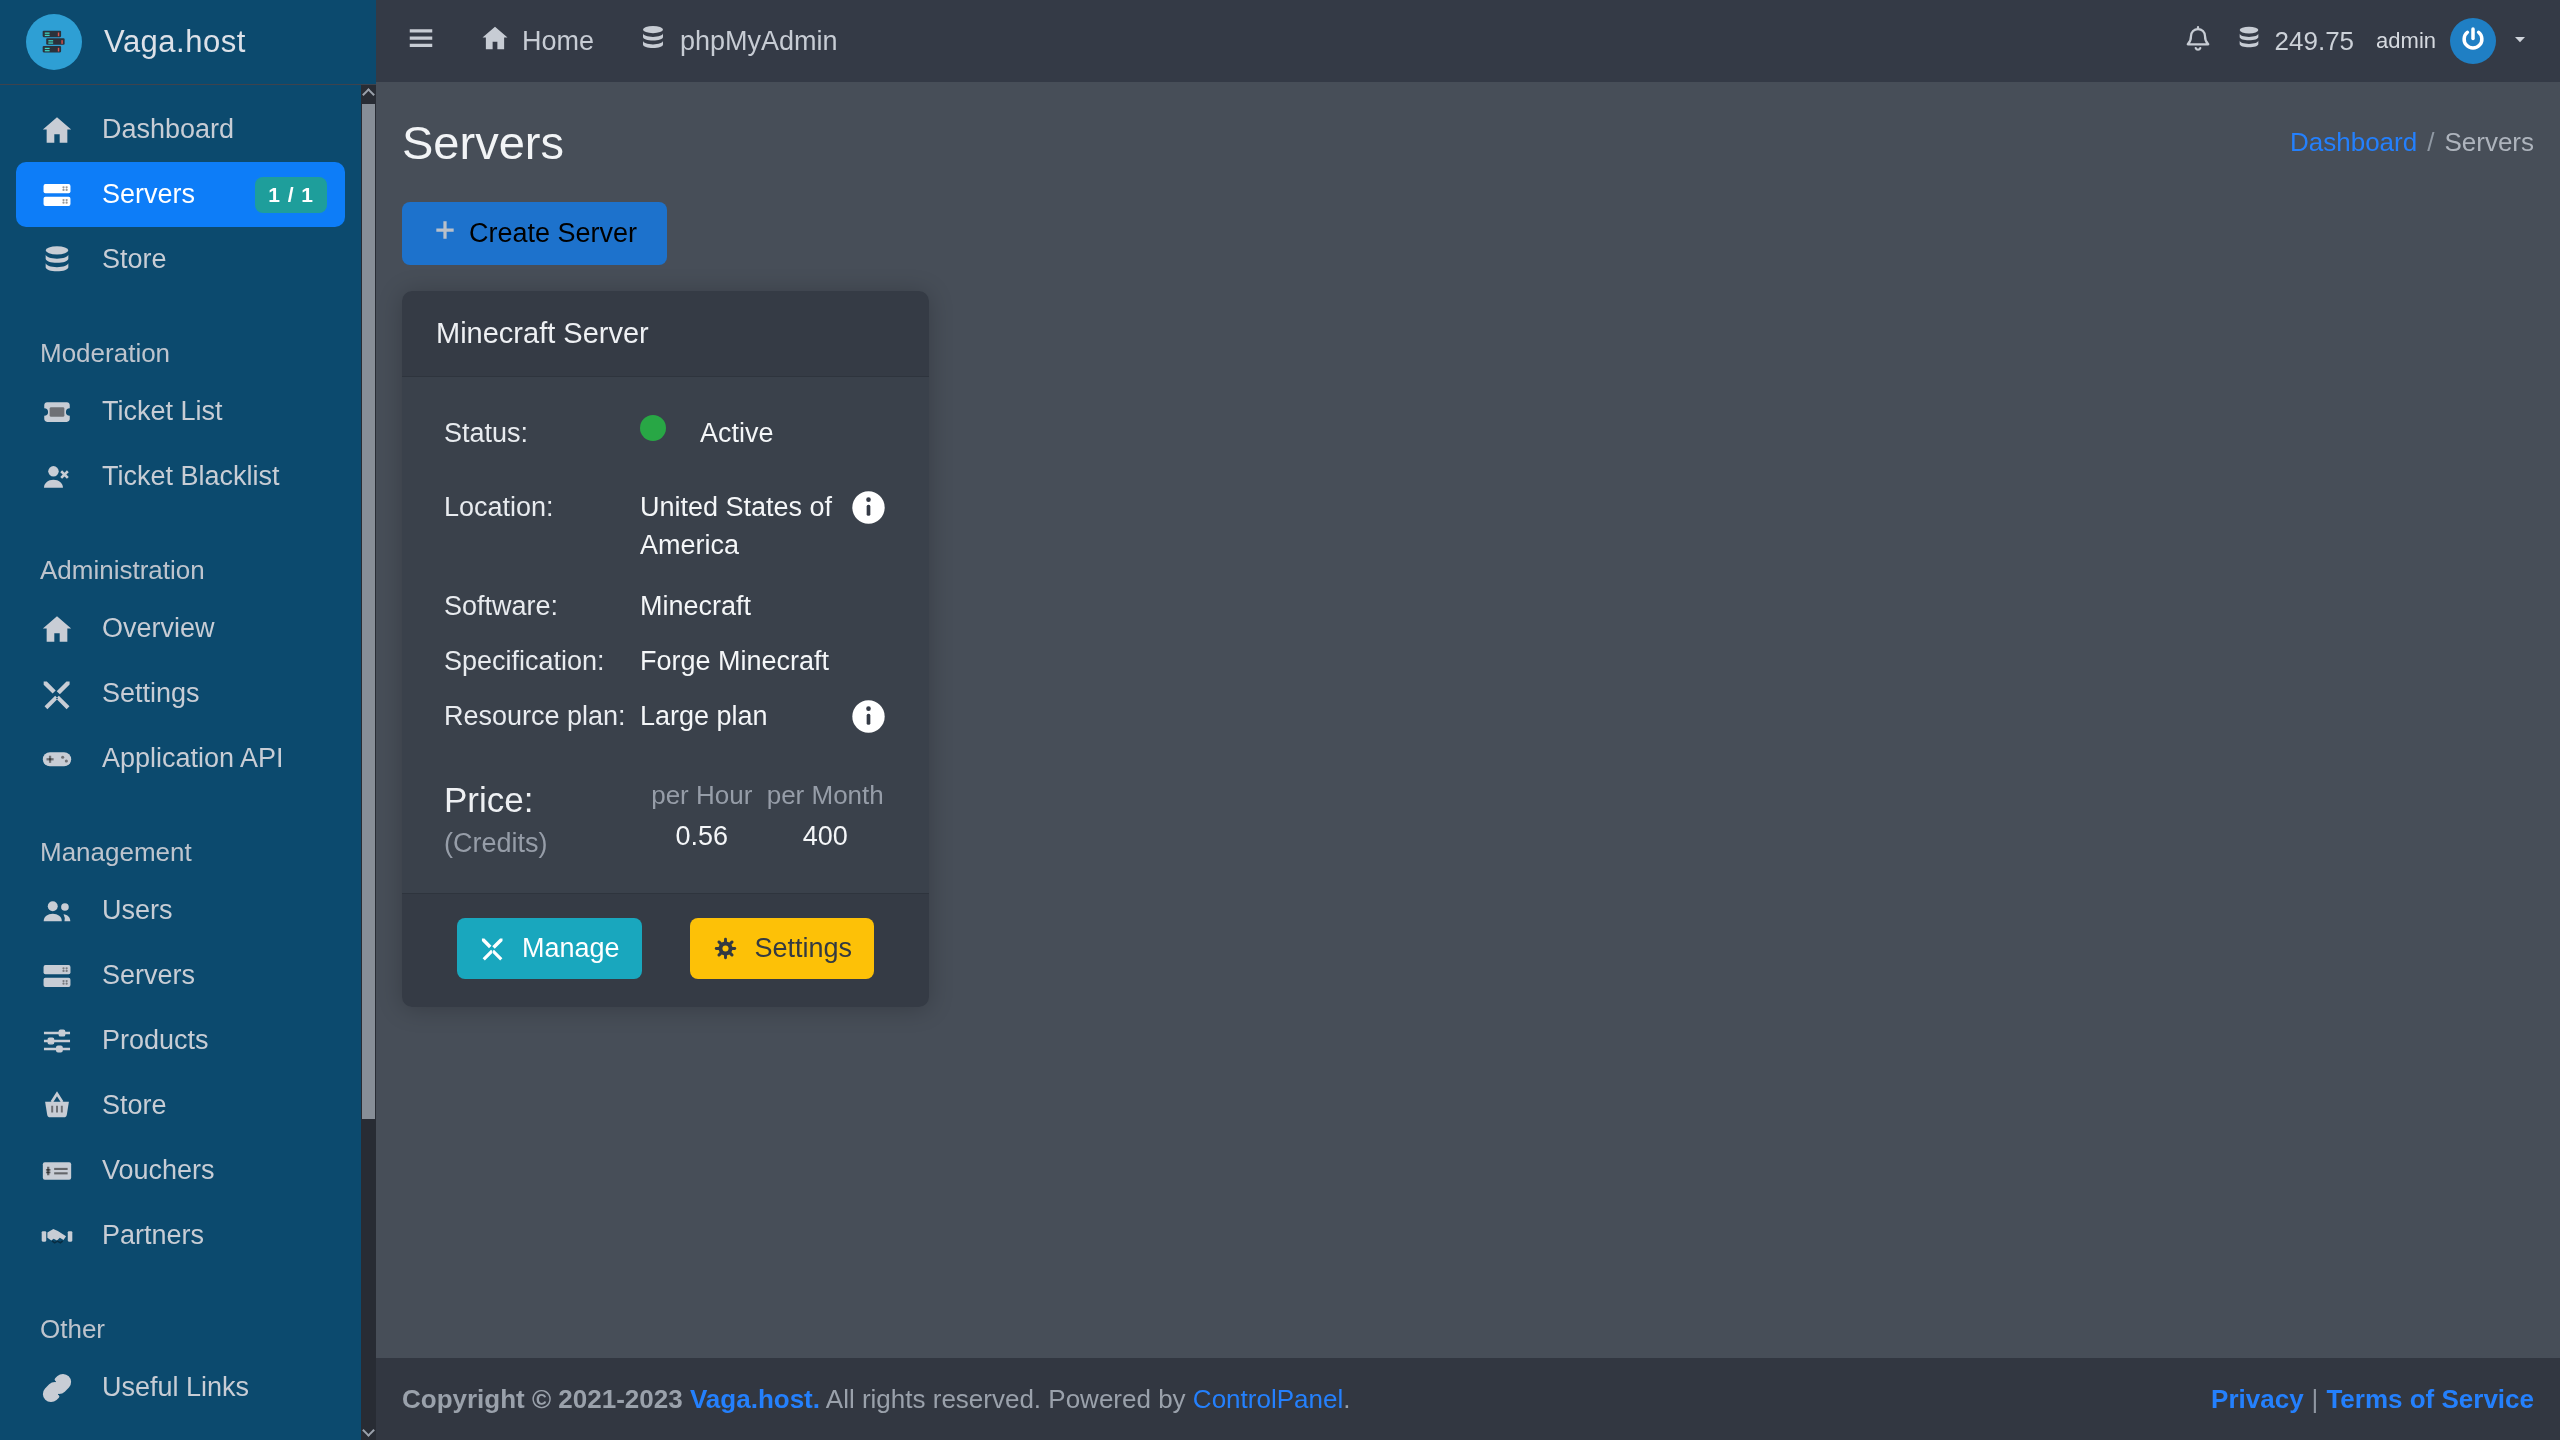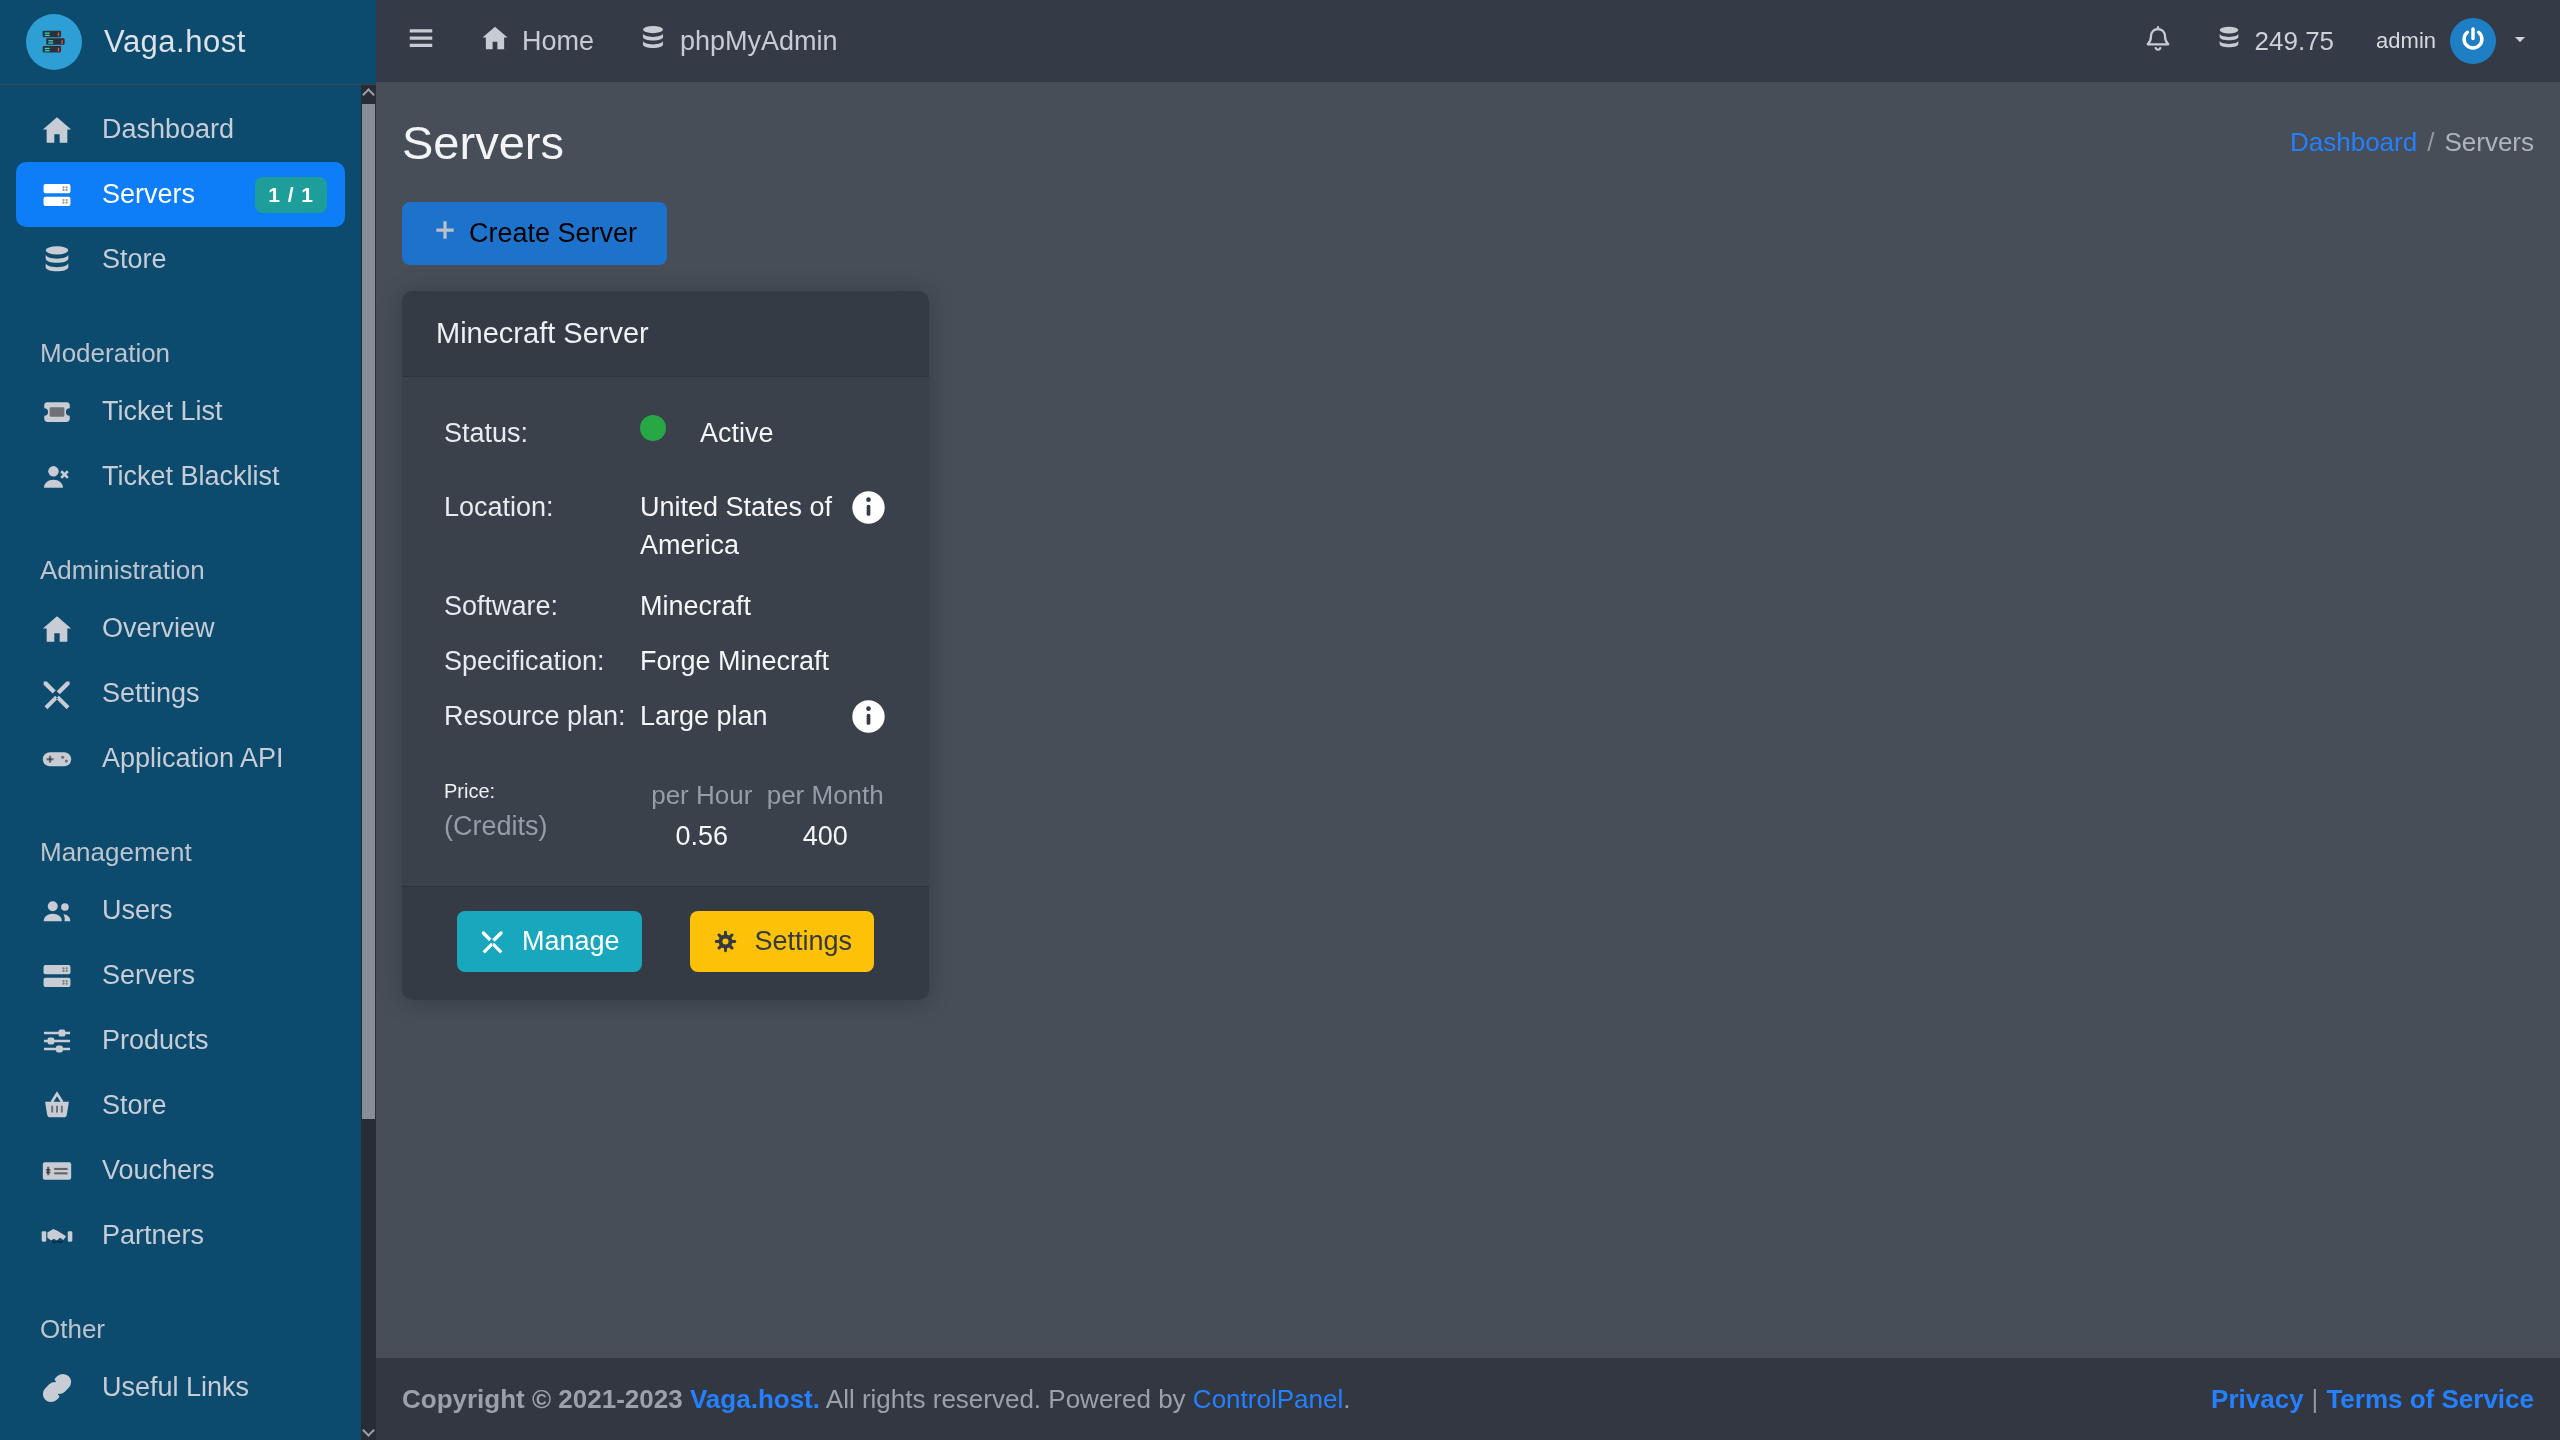--- a/index.html
+++ b/index.html
@@ -38,21 +38,21 @@
     border-left:2px solid #9aa1ab; border-top:2px solid #9aa1ab; }
   .chev.up { top:5px; transform:rotate(45deg); }
   .chev.down { bottom:5px; transform:rotate(225deg); }
 
   
   .topbar { position:fixed; left:376px; top:0; right:0; height:82px; background:#343a46;
     display:flex; align-items:center; padding:0 30px; color:#c7ccd4; z-index:20; }
   .topbar .nav-item { display:flex; align-items:center; gap:12px; font-size:27px;
     color:#c7ccd4; margin-right:44px; cursor:pointer; }
   .topbar .nav-item svg { width:30px; height:30px; fill:#c7ccd4; }
-  .top-right { margin-left:auto; display:flex; align-items:center; gap:42px;justify-content:center; }
+  .top-right { margin-left:auto; display:flex; align-items:center; gap:22px;justify-content:center; }
   .bell-btn svg { width:30px; height:30px; stroke:#c7ccd4; fill:none; }
   .credits { display:flex; align-items:center; gap:12px; font-size:26px; color:#ccd1d8; cursor:pointer; }
   .credits svg { width:28px; height:28px; fill:#c7ccd4; }
   .user-menu { display:flex; align-items:center; gap:14px; cursor:pointer; }
   .user-name { font-size:22px; color:#d6dae0; }
   .avatar { width:46px; height:46px; border-radius:50%; background:#1f7fc4;
     display:flex; align-items:center; justify-content:center; }
   .avatar svg { width:28px; height:28px; stroke:#fff; fill:none; }
   .caret svg { width:20px; height:20px; fill:#cfd4db; }
 
@@ -83,21 +83,21 @@
   .crow.r-location { margin-bottom:24px; }
   .crow .lbl { width:196px; flex:0 0 auto; font-size:27px; color:#e8ebef; line-height:1.35; }
   .crow .val { font-size:27px; color:#f4f6f8; line-height:1.4; max-width:200px; }
   .crow .val-wrap { display:flex; flex:1; }
   .dot { width:26px; height:26px; border-radius:50%; background:#28a745;
     margin-right:34px; flex:0 0 auto; }
   .info-btn { margin-left:auto; cursor:pointer; display:flex; }
   .info-btn svg { width:37px; height:37px; }
   .price-block { display:flex; margin-top:44px; }
   .price-lbl { width:196px; flex:0 0 auto; }
-  .price-lbl .p1 { font-size:20px; color:#eef0f3; }
+  .price-lbl .p1 { font-size:35px; color:#eef0f3; }
   .price-lbl .p2 { font-size:27px; color:#969da8; margin-top:8px; }
   .price-col { width:155px; text-align:center; }
   .price-col .ph { font-size:26px; color:#969da8; }
   .price-col .pv { font-size:27px; color:#f4f6f8; margin-top:10px; }
   .card-footer { background:#353b45; padding:24px 0 28px 0; display:flex;
     justify-content:center; gap:48px; border-top:1px solid #2e343d; }
   .card-btn { display:inline-flex; align-items:center; gap:16px; border:none;
     border-radius:8px; padding:15px 22px; font-size:27px; cursor:pointer;
     font-family:"Liberation Sans","DejaVu Sans",sans-serif; }
   .card-btn svg { width:27px; height:27px; }

